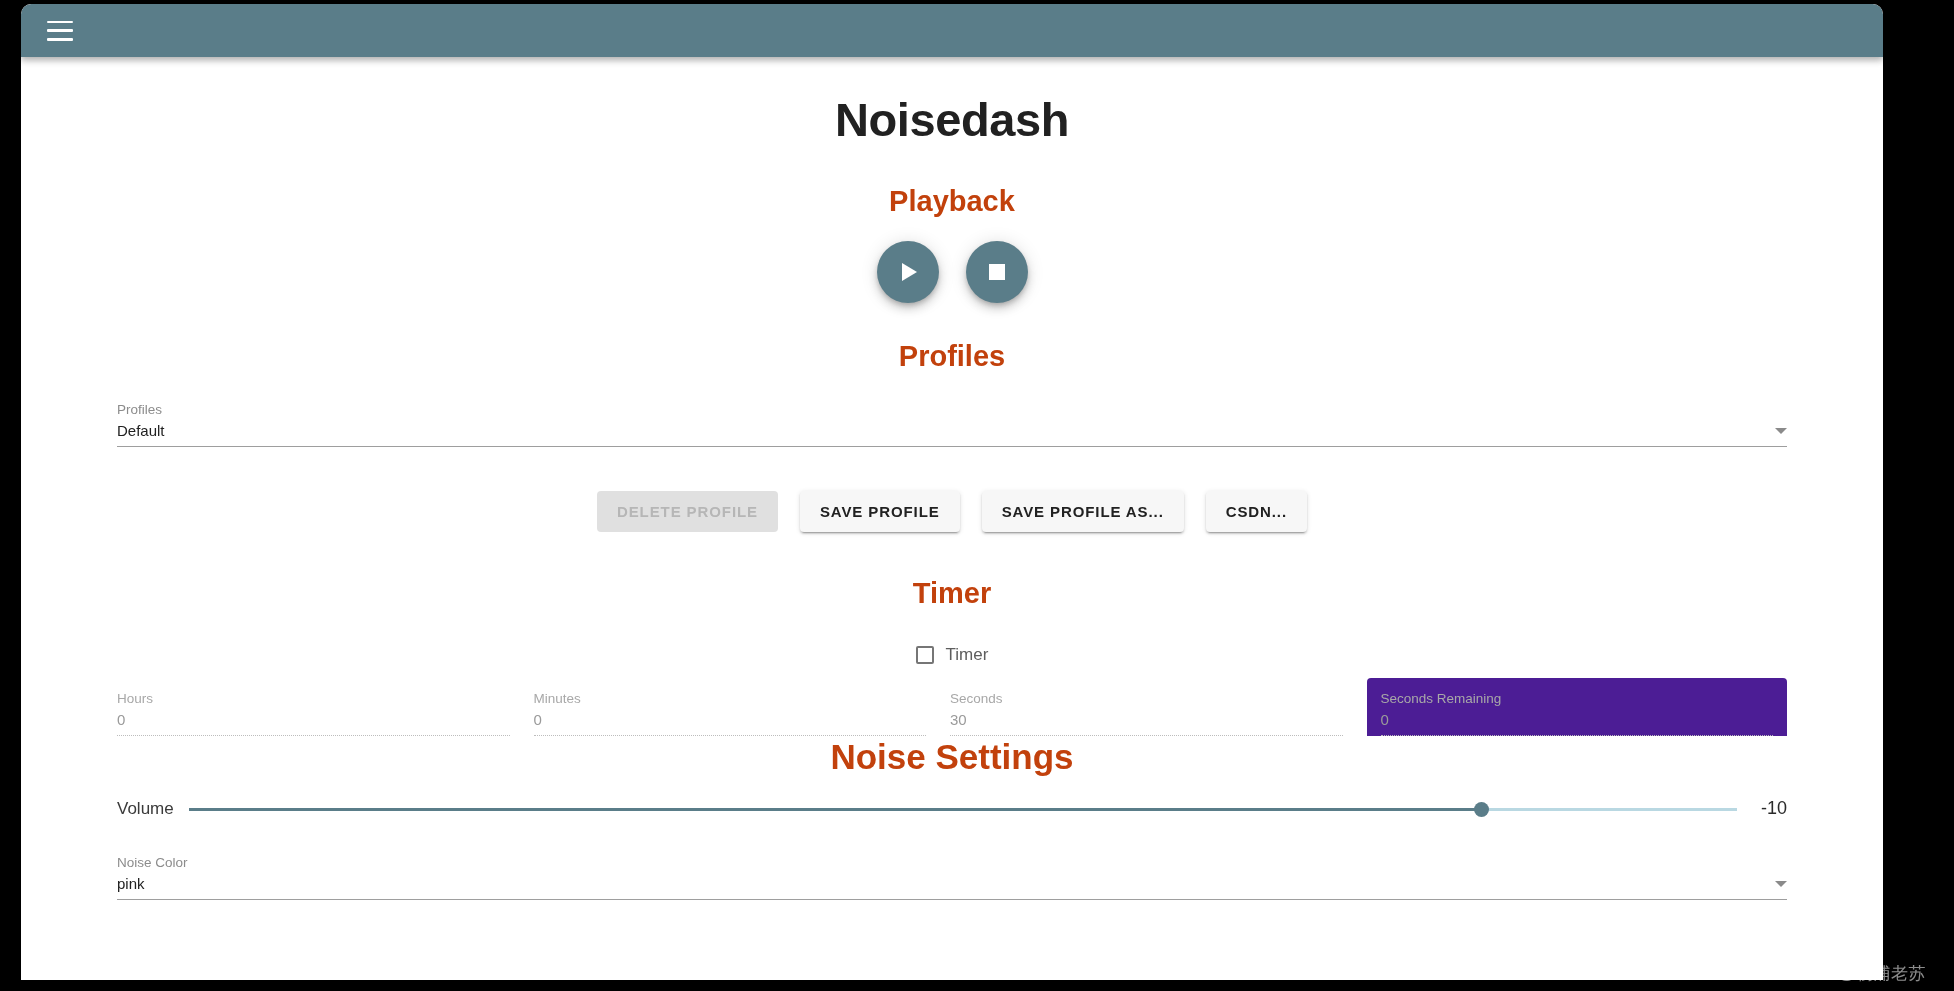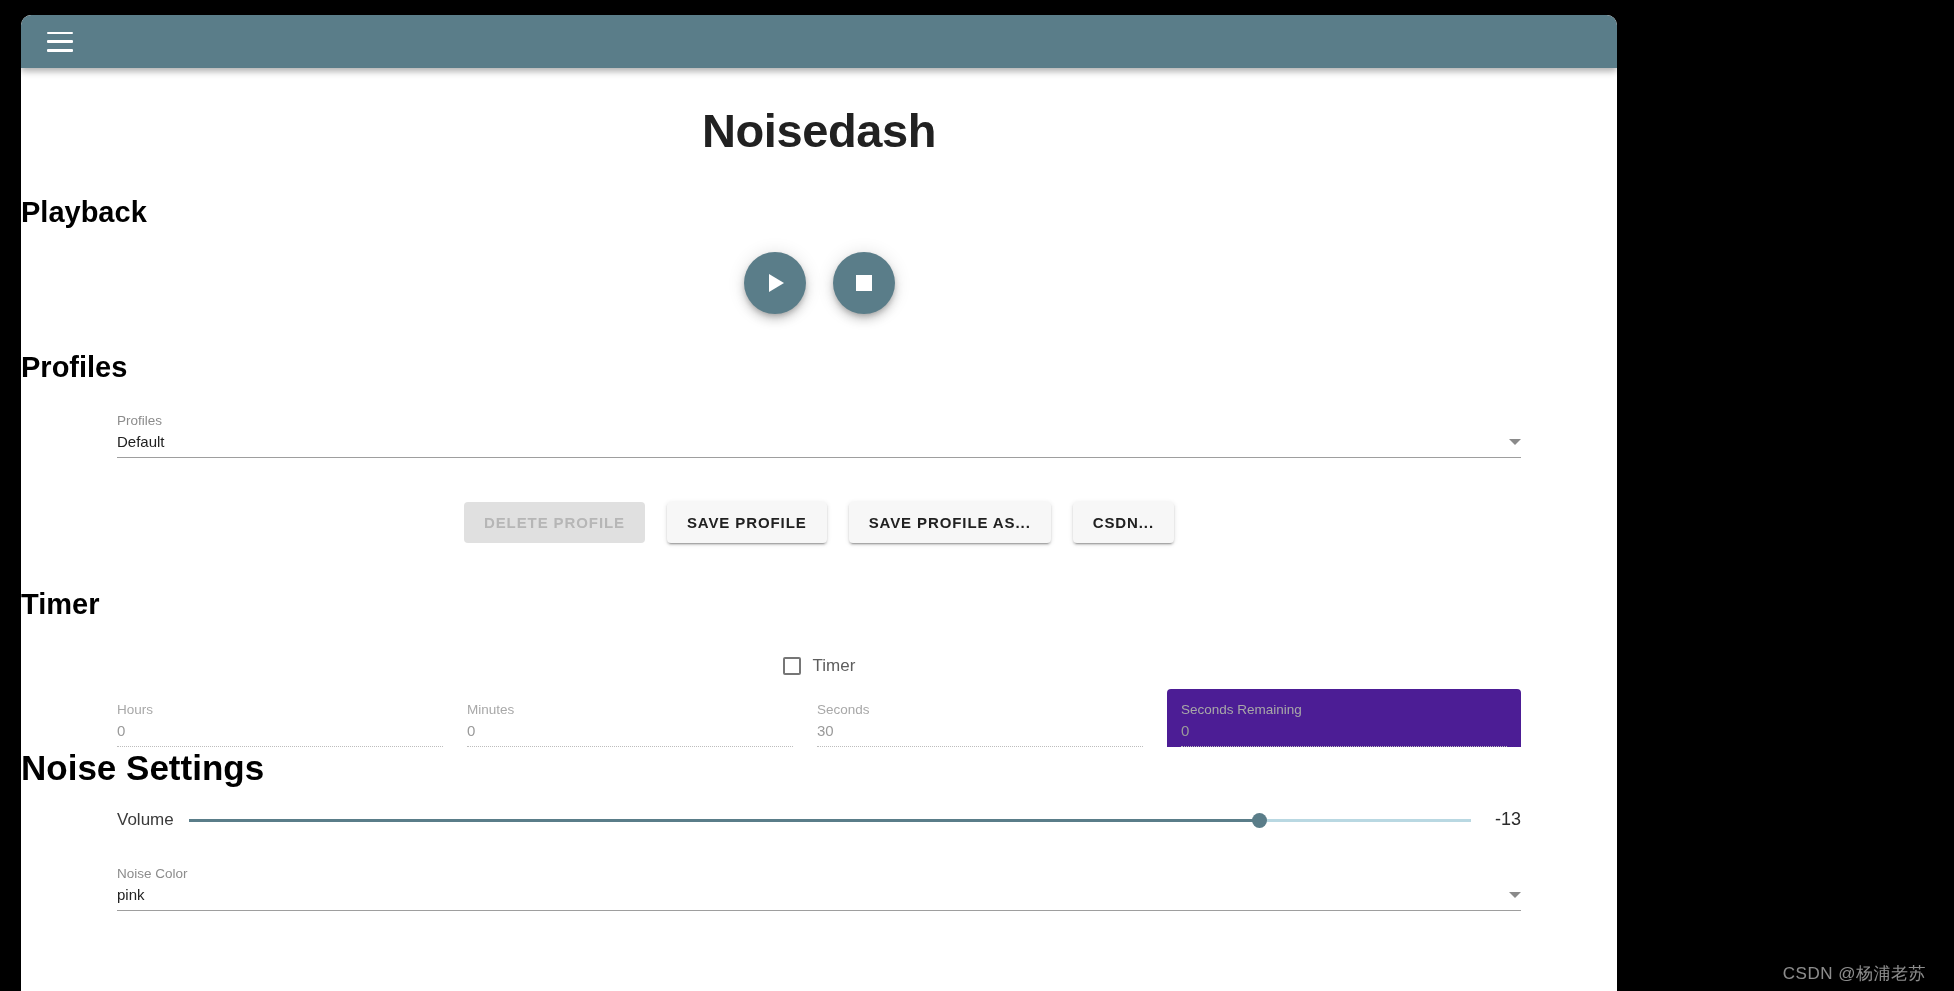--- a/index.html
+++ b/index.html
@@ -17,22 +17,22 @@
     width: 1954px;
     height: 991px;
     background: #000000;
     overflow: hidden;
   }
 
   
   #app-window {
     position: absolute;
     left: 21px;
-    top: 15px;
-    width: 1596px;
+    top: 4px;
+    width: 1862px;
     height: 976px;
     background: #ffffff;
     border-radius: 10px 10px 0 0;
     overflow: hidden;
   }
 
   
   .appbar {
     height: 53px;
     background: #5a7d89;
@@ -74,23 +74,24 @@
     text-align: center;
     font-size: 47px;
     font-weight: bold;
     color: #212121;
     margin: 37px 0 0 0;
     letter-spacing: -0.4px;
     line-height: 1.1;
   }
 
   .section-heading {
+    text-align: center;
     font-size: 29px;
     font-weight: bold;
-    color: #000000;
+    color: #c2410c;
     margin: 0;
     line-height: 1.2;
   }
   .section-heading.large {
     font-size: 35px;
   }
 
   
   #playback-heading { margin-top: 38px; }
 
@@ -410,21 +411,21 @@
 
       <h2 id="noise-heading" class="section-heading large">Noise Settings</h2>
 
       <div class="slider-row">
         <span class="slider-label">Volume</span>
         <div class="slider-track-wrap">
           <div class="slider-track-bg" style="background: rgb(185, 216, 226);"></div>
           <div class="slider-track-fill" style="width: 83.5%; background: rgb(90, 125, 137);"></div>
           <div class="slider-thumb" style="left: 83.5%; background: rgb(90, 125, 137);"></div>
         </div>
-        <span class="slider-value">-13</span>
+        <span class="slider-value">-10</span>
       </div>
 
       <div id="noise-color-field" class="field-row">
         <div class="mat-field select-field">
           <span class="mat-label">Noise Color</span>
           <span class="mat-value">pink</span>
           <span class="select-arrow"></span>
           <div class="mat-underline"></div>
         </div>
       </div>

